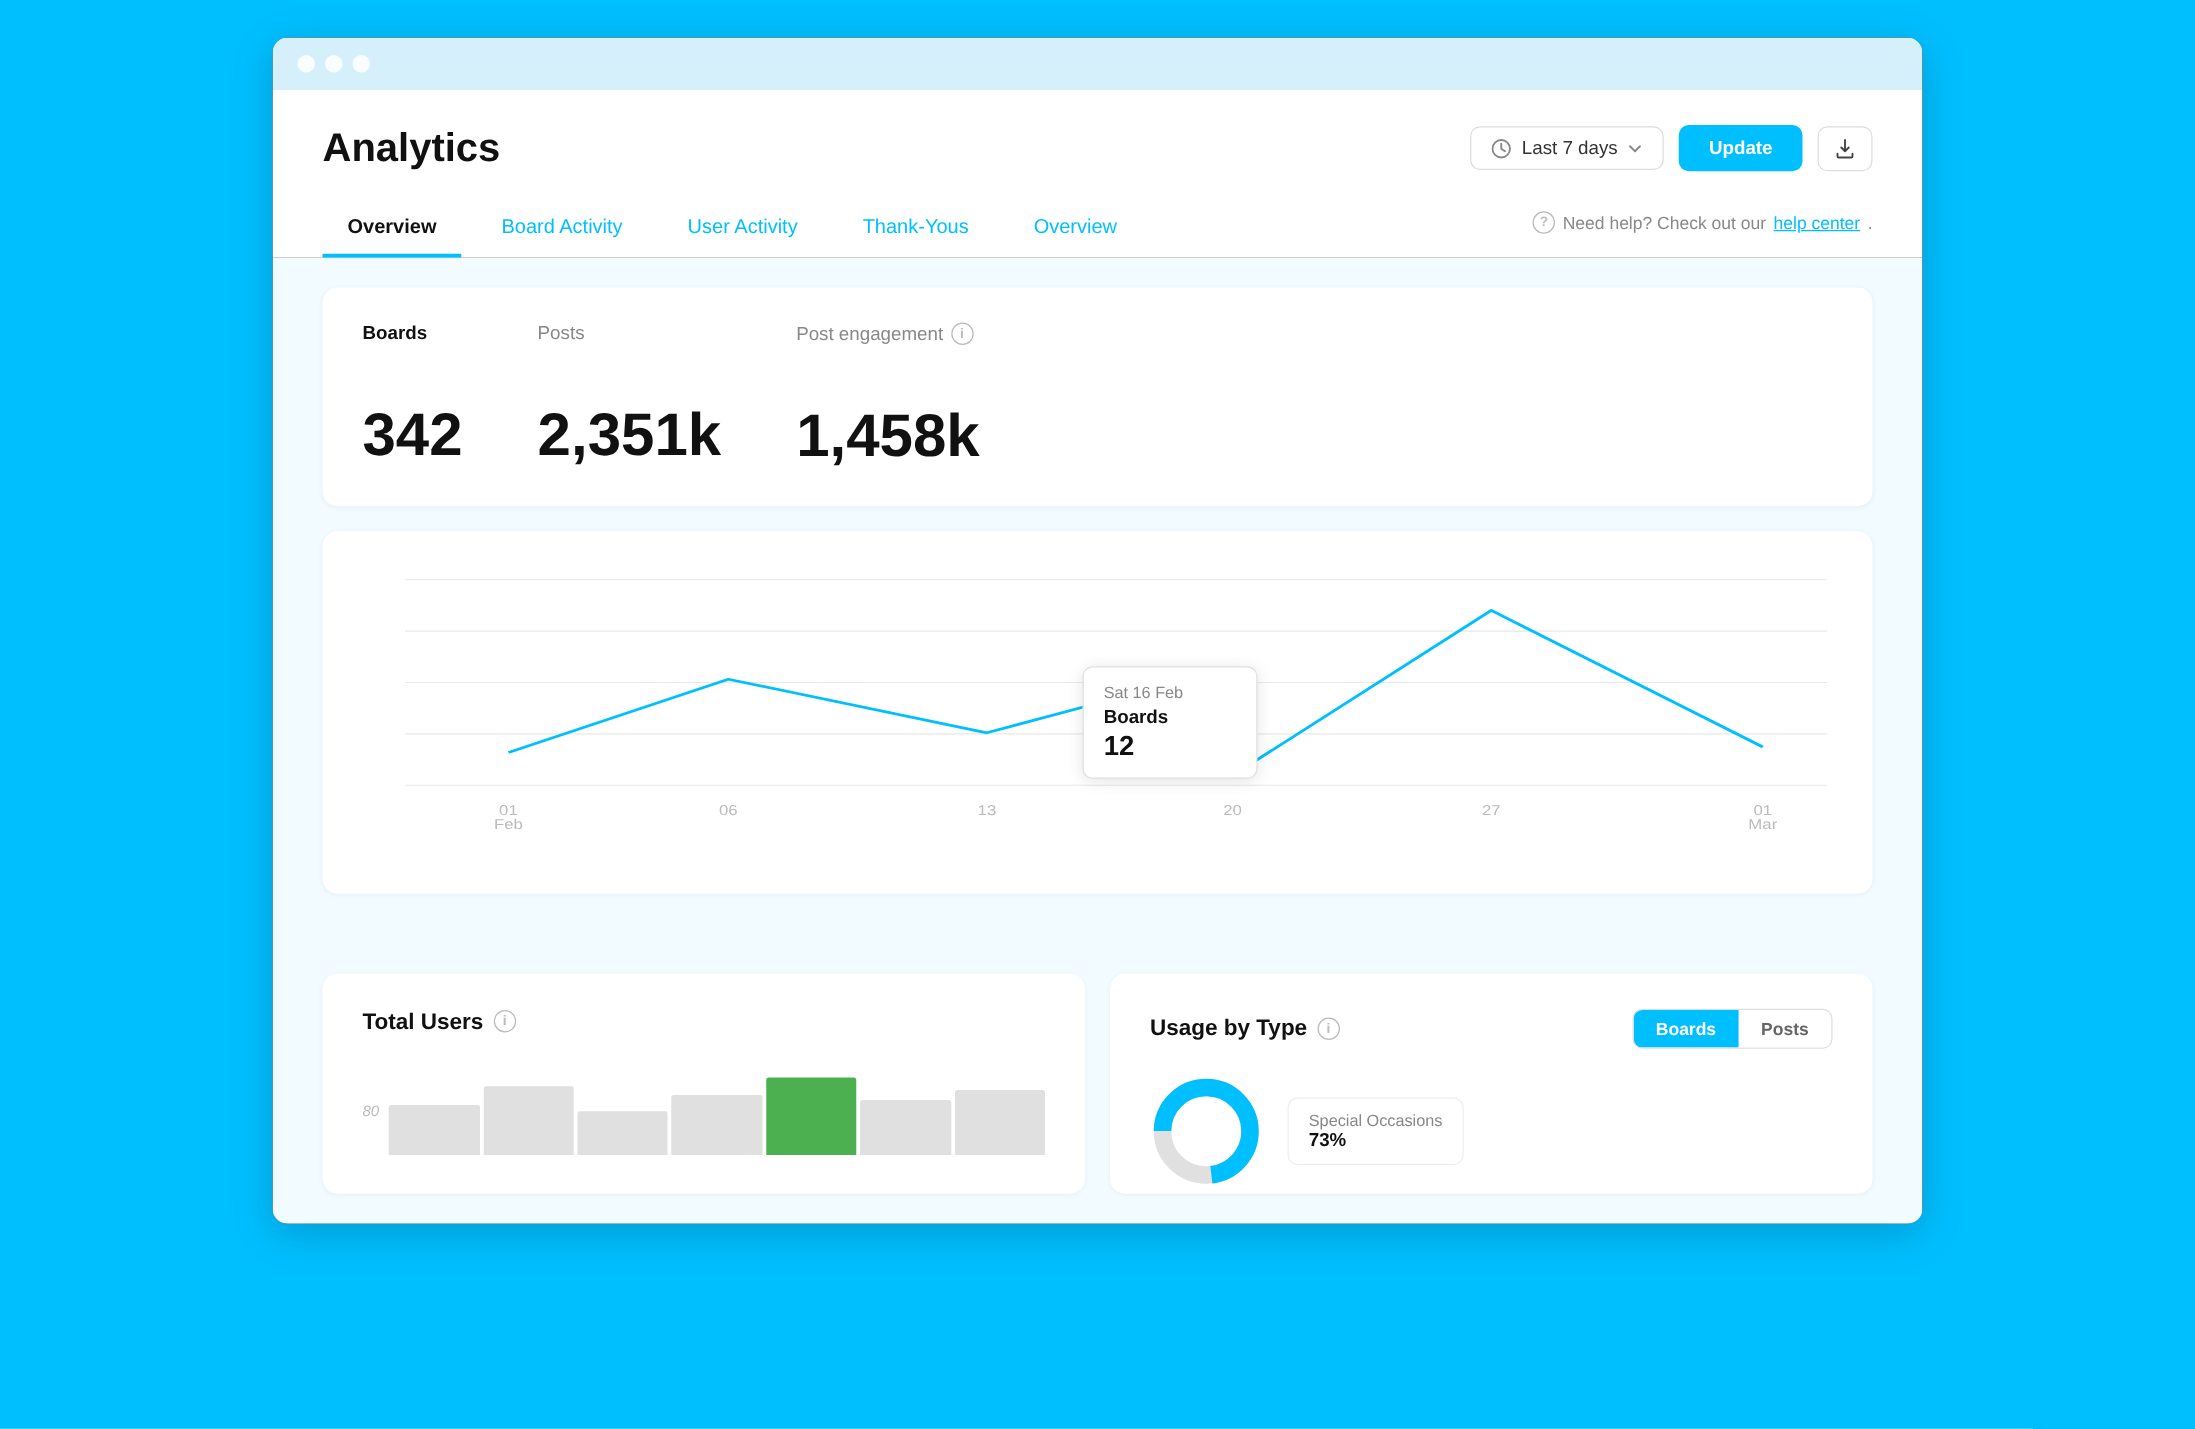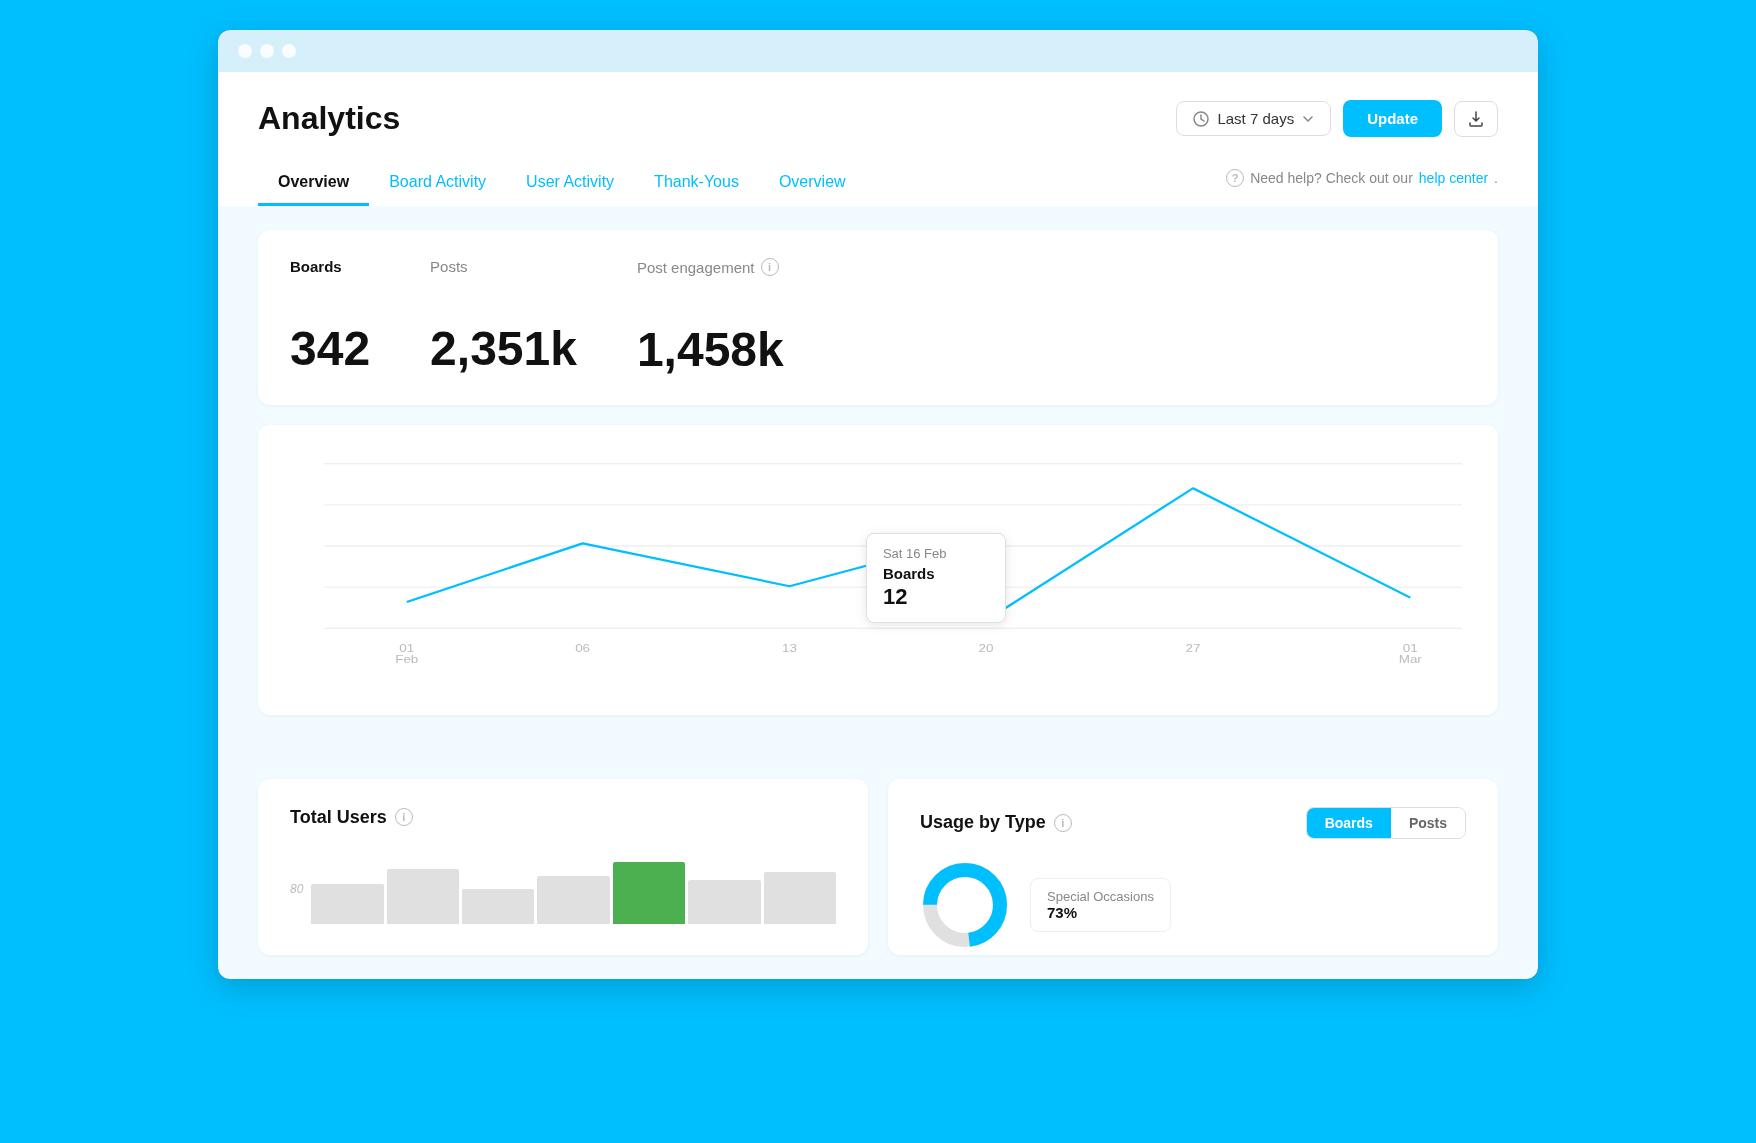--- a/index.html
+++ b/index.html
@@ -82,21 +82,21 @@
       display: flex;
       align-items: center;
     }
     .nav-tabs {
       display: flex;
       align-items: center;
       justify-content: space-between;
     }
     .tabs-left {
       display: flex;
-      gap: 0;
+      gap: 12px;
     }
     .tab {
       padding: 12px 20px;
       font-size: 16px;
       font-weight: 500;
       color: #00bfff;
       cursor: pointer;
       border-bottom: 3px solid transparent;
       text-decoration: none;
     }
@@ -300,21 +300,21 @@
       <div class="tabs-left">
         <a class="tab active">Overview</a>
         <a class="tab">Board Activity</a>
         <a class="tab">User Activity</a>
         <a class="tab">Thank-Yous</a>
         <a class="tab">Overview</a>
       </div>
       <div class="help-text">
         <span style="display:inline-flex;align-items:center;justify-content:center;width:18px;height:18px;border:1.5px solid #bbb;border-radius:50%;font-size:11px;color:#bbb;font-weight:700;">?</span>
         <span>Need help? Check out our </span>
-        <a style="color:#00bfff;">help center</a>.
+        <a style="color:#00bfff;text-decoration:underline;">help center</a>.
       </div>
     </div>
   </div>
 
   <div class="main">
 
     <div class="card">
       <div class="stats-row">
         <div class="stat-item">
           <div class="stat-label bold">Boards</div>

